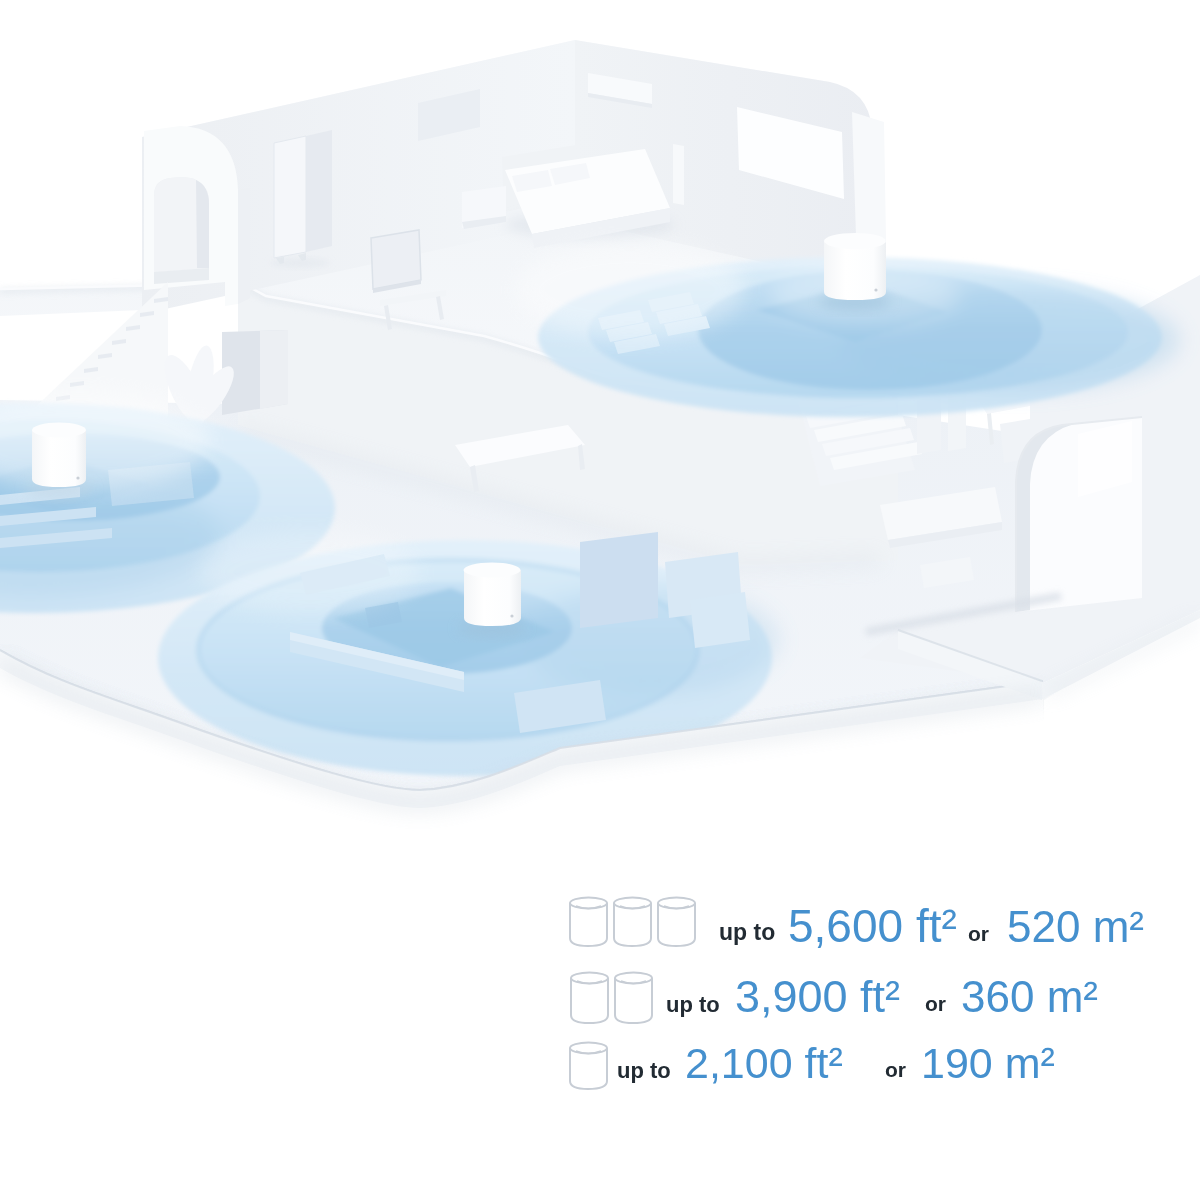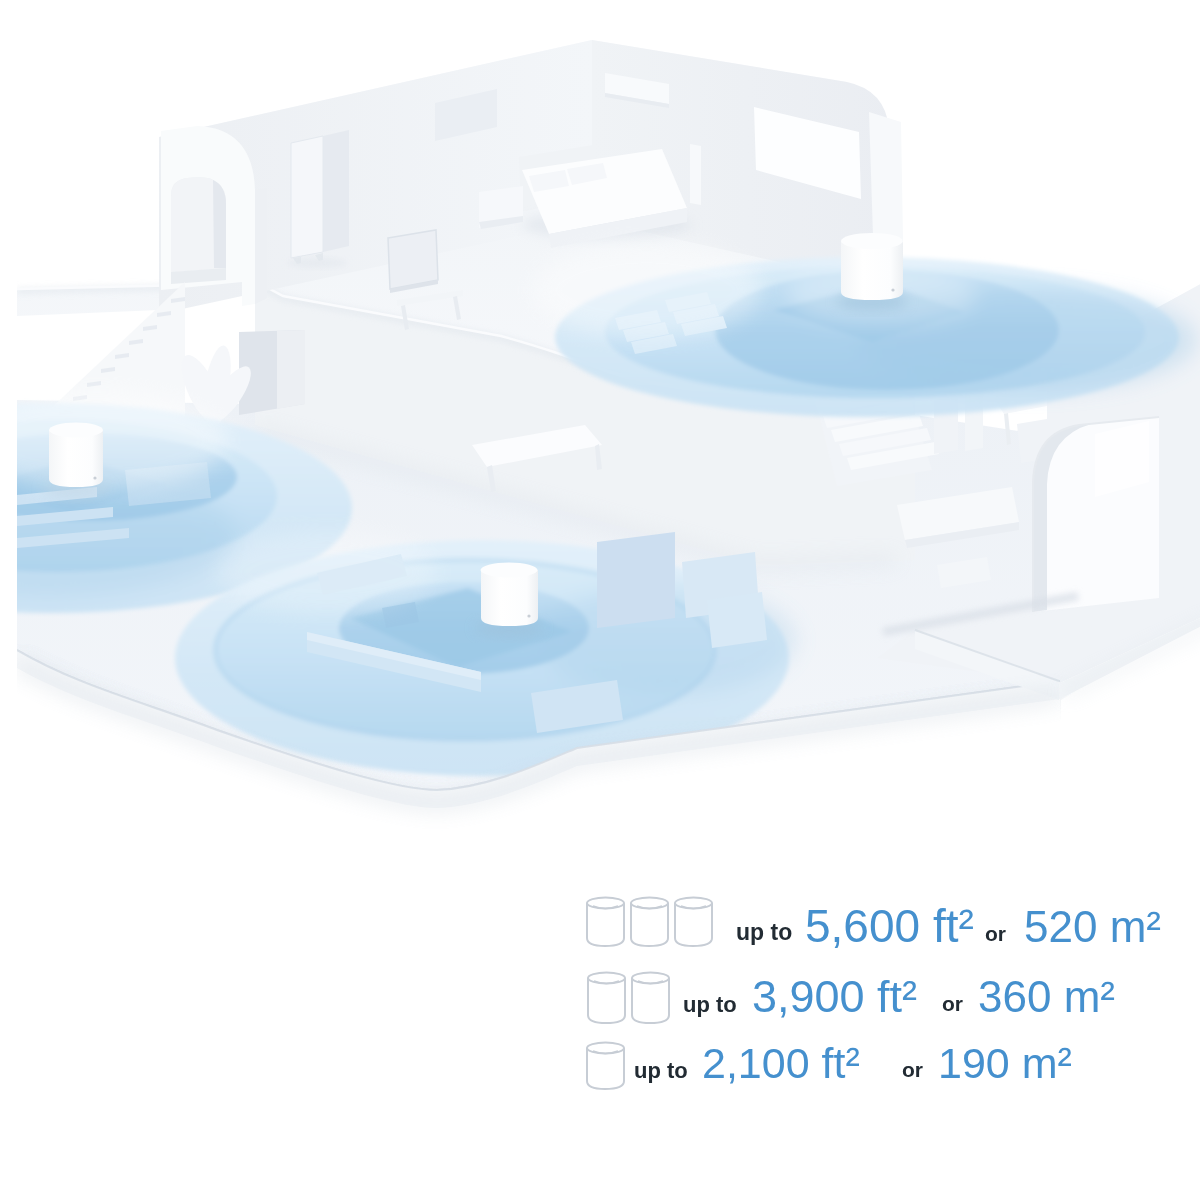--- a/index.html
+++ b/index.html
@@ -1,16 +1,16 @@
 <!DOCTYPE html>
 <html><head>
 <meta charset="utf-8">
 <style>
   html,body{margin:0;padding:0;background:#ffffff;}
-  #canvas{width:1006px;height:1200px;position:relative;font-family:"Liberation Sans",sans-serif;margin-left:17px;}
+  #canvas{width:1006px;height:1200px;position:relative;font-family:"Liberation Sans",sans-serif;}
 </style>
 </head>
 <body>
 <div id="canvas">
 <svg width="1200" height="1200" viewBox="0 0 1200 1200" xmlns="http://www.w3.org/2000/svg">
 <defs>
   <linearGradient id="wallL" x1="0" y1="0" x2="1" y2="0">
     <stop offset="0" stop-color="#ECEFF3"></stop>
           <stop offset="1" stop-color="#F3F6F9"></stop>
   </linearGradient>

